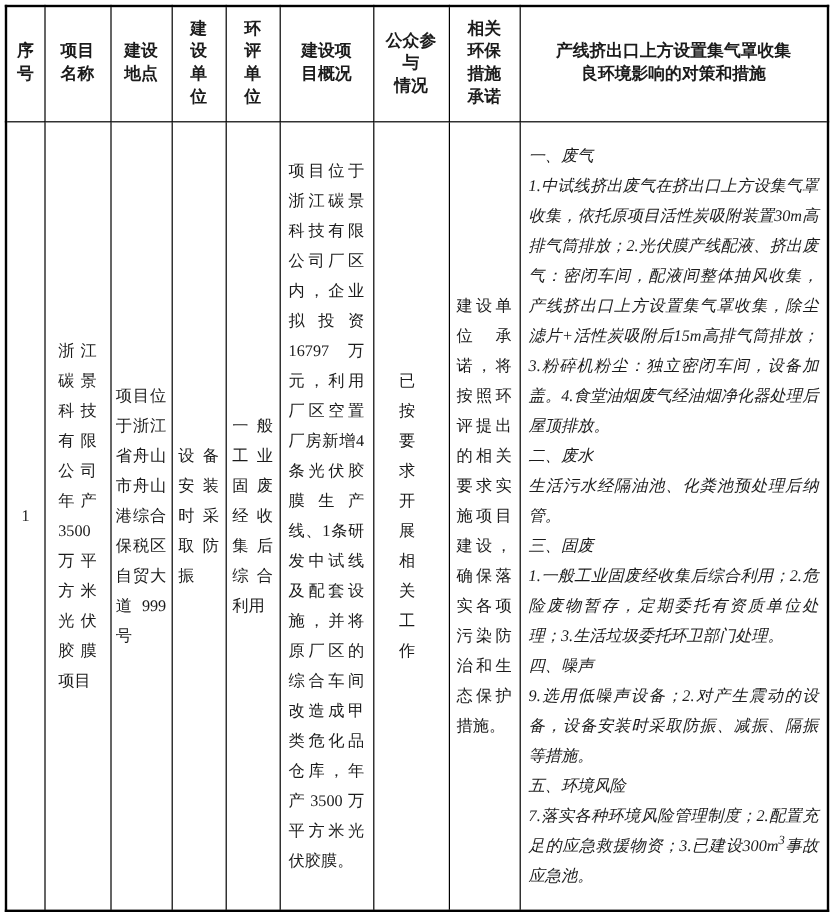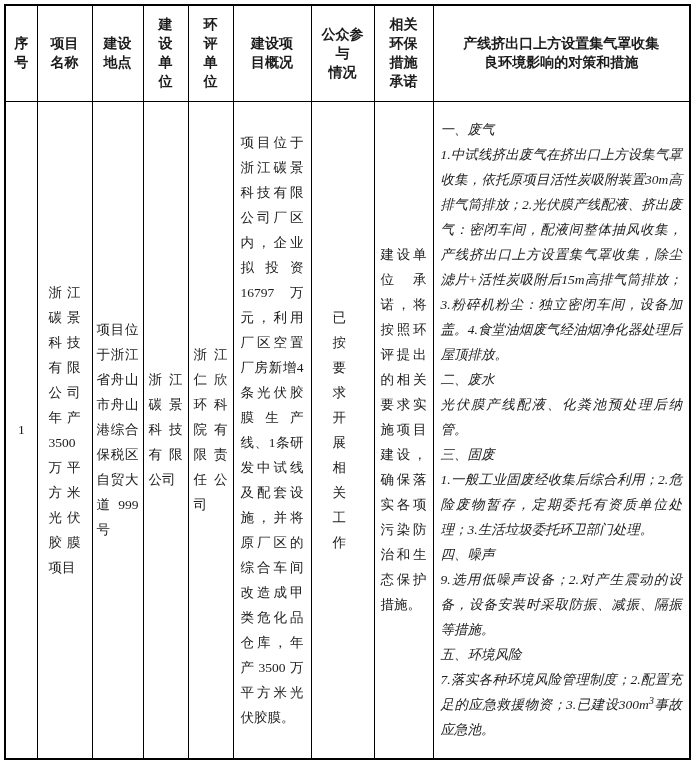--- a/index.html
+++ b/index.html
@@ -96,30 +96,30 @@
 承诺</th>
       <th>产线挤出口上方设置集气罩收集
 良环境影响的对策和措施</th>
     </tr>
   </thead>
   <tbody>
     <tr class="body-row">
       <td class="c-serial">1</td>
       <td class="c-name">浙江碳景科技有限公司年产3500万平方米光伏胶膜项目</td>
       <td class="c-loc">项目位于浙江省舟山市舟山港综合保税区自贸大道999号</td>
-      <td class="c-builder">浙江碳景科技有限公司</td>
-      <td class="c-eia">浙江仁欣环科院有限责任公司</td>
+      <td class="c-builder">设备安装时采取防振</td>
+      <td class="c-eia">一般工业固废经收集后综合利用</td>
       <td class="c-overview">项目位于浙江碳景科技有限公司厂区内，企业拟投资16797万元，利用厂区空置厂房新增4条光伏胶膜生产线、1条研发中试线及配套设施，并将原厂区的综合车间改造成甲类危化品仓库，年产3500万平方米光伏胶膜。</td>
       <td class="c-public">已按要求开展相关工作</td>
       <td class="c-commit">建设单位承诺，将按照环评提出的相关要求实施项目建设，确保落实各项污染防治和生态保护措施。</td>
       <td class="c-measures">
         <p>一、废气</p>
         <p>1.中试线挤出废气在挤出口上方设集气罩收集，依托原项目活性炭吸附装置30m高排气筒排放；2.光伏膜产线配液、挤出废气：密闭车间，配液间整体抽风收集，产线挤出口上方设置集气罩收集，除尘滤片+活性炭吸附后15m高排气筒排放；3.粉碎机粉尘：独立密闭车间，设备加盖。4.食堂油烟废气经油烟净化器处理后屋顶排放。</p>
         <p>二、废水</p>
-        <p>光伏膜产线配液、化粪池预处理后纳管。</p>
+        <p>生活污水经隔油池、化粪池预处理后纳管。</p>
         <p>三、固废</p>
         <p>1.一般工业固废经收集后综合利用；2.危险废物暂存，定期委托有资质单位处理；3.生活垃圾委托环卫部门处理。</p>
         <p>四、噪声</p>
         <p>9.选用低噪声设备；2.对产生震动的设备，设备安装时采取防振、减振、隔振等措施。</p>
         <p>五、环境风险</p>
         <p><span>7.落实各种环境风险管理制度；2.配置充足的应急救援物资；3.已建设300m</span><span class="sup3">3</span><span>事故应急池。</span></p>
       </td>
     </tr>
   </tbody>
 </table>

